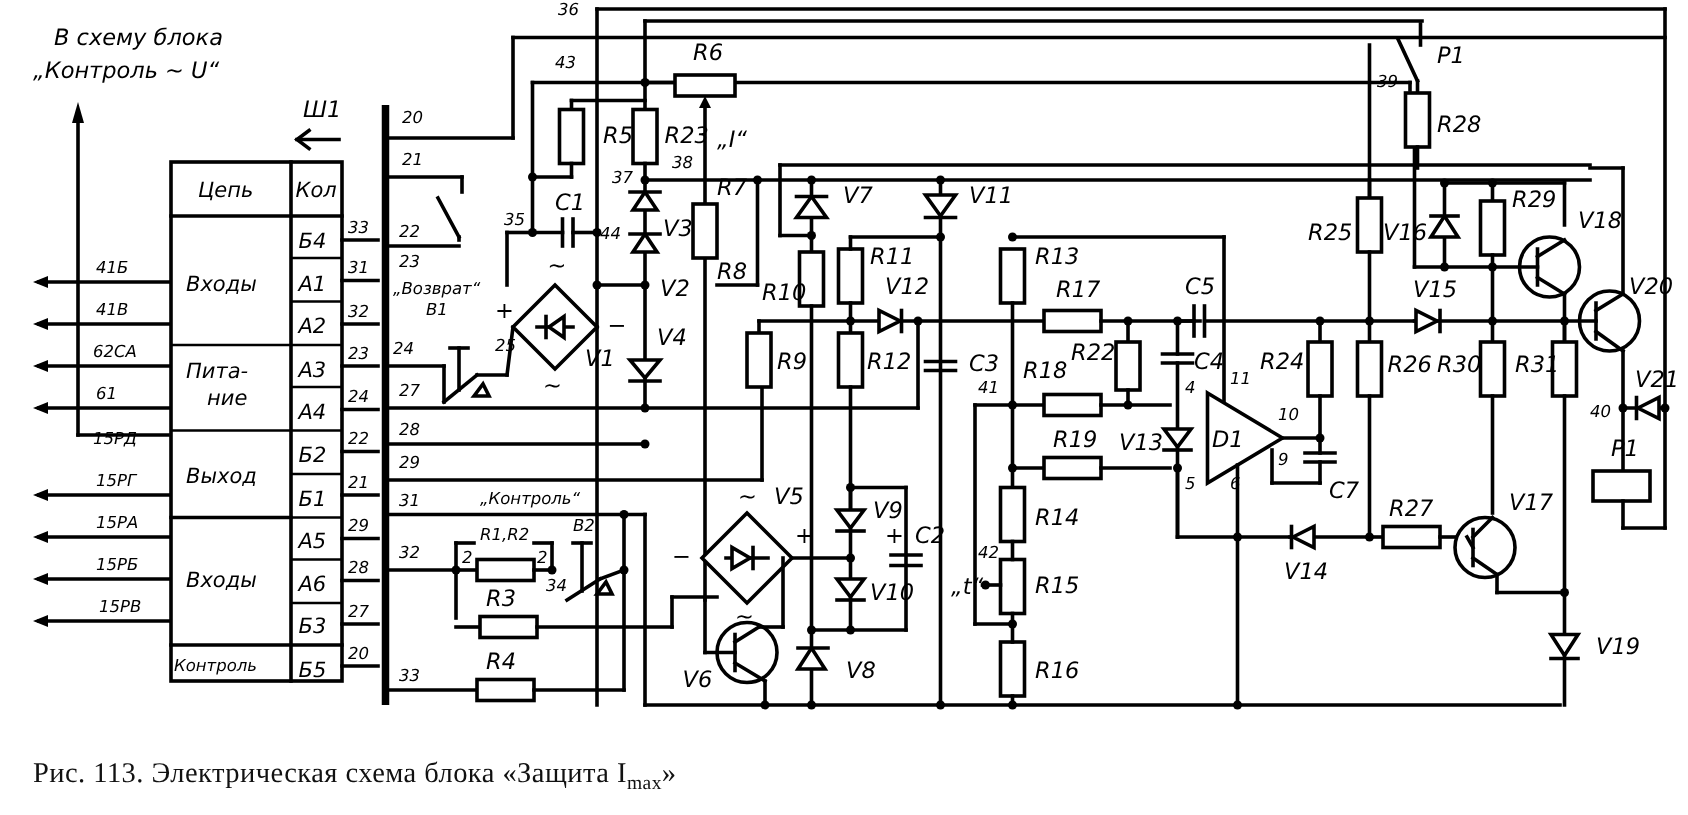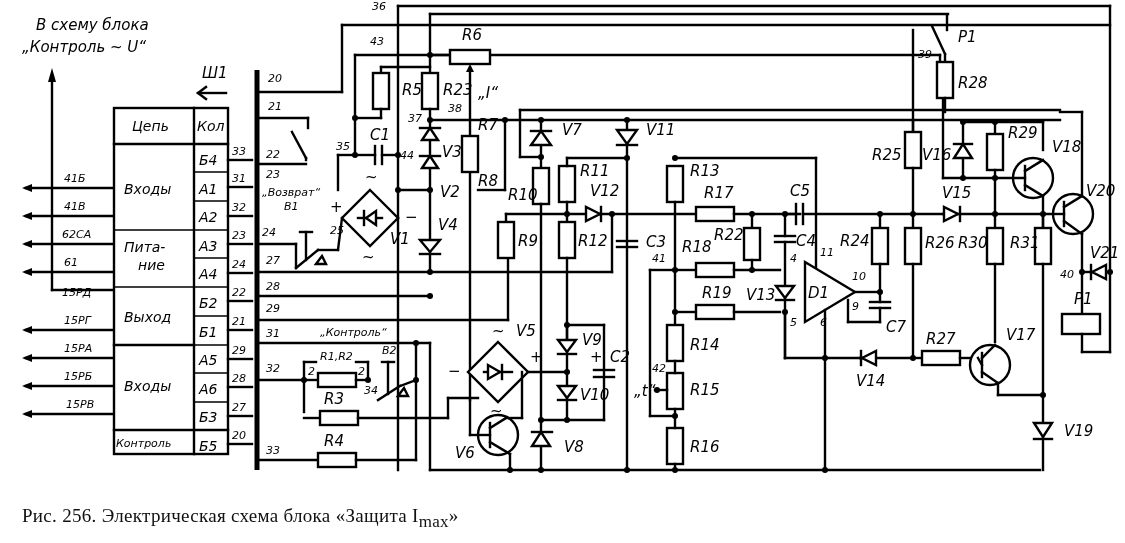--- a/index.html
+++ b/index.html
@@ -8,21 +8,21 @@
   .w { stroke: #000; stroke-width: 2.4; fill: none; stroke-linecap: square; }
   .wt { stroke: #000; stroke-width: 1.6; fill: none; }
   .bus { stroke: #000; stroke-width: 5; fill: none; }
   .box { stroke: #000; stroke-width: 2.4; fill: #fff; }
   .lbl { font-family: "DejaVu Sans", sans-serif; font-style: italic; font-size: 15px; fill: #000; }
   .sm  { font-family: "DejaVu Sans", sans-serif; font-style: italic; font-size: 11px; fill: #000; }
   .tbl { font-family: "DejaVu Sans", sans-serif; font-style: italic; font-size: 14px; fill: #000; }
   .note { font-family: "DejaVu Sans", sans-serif; font-style: italic; font-size: 15px; fill: #000; }
   .dot { fill: #000; }
   .caption { position: absolute; left: 22px; top: 505px; font-family: "Liberation Serif", serif; font-size: 19px; color: #111; letter-spacing: 0.3px; }
-  .caption sub { font-size: 17px; margin-top: 23px; }
+  .caption sub { font-size: 13px; margin-top: 23px; }
 </style>
 </head>
 <body>
 
 <svg id="schematic" width="1125" height="543" viewBox="0 0 1125 543">
 
   <text class="note" x="36" y="30">В схему блока</text>
   <text class="note" x="22" y="52">„Контроль ~ U“</text>
 
   <text class="lbl" x="202" y="78">Ш1</text>
@@ -687,14 +687,14 @@
   <g>
     <line class="w" x1="1082" y1="272" x2="1082" y2="314"></line>
     <rect class="box" x="1062" y="314" width="38" height="20"></rect>
     <line class="w" x1="1082" y1="334" x2="1082" y2="352"></line>
     <line class="w" x1="1082" y1="352" x2="1110" y2="352"></line>
   </g>
   <text class="lbl" x="1074" y="304">P1</text>
 </svg>
 
 <div class="caption">
-  <span>Рис. 256. Электрическая схема блока «Защита I</span><sub>max</sub><span>»</span>
+  <span>Рис. 113. Электрическая схема блока «Защита I</span><sub>max</sub><span>»</span>
 </div>
 
 </body></html>

